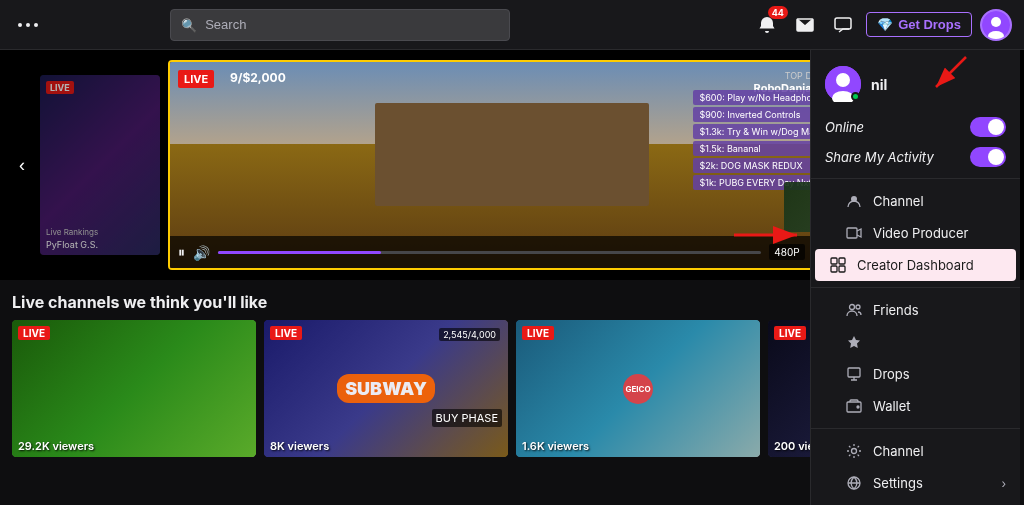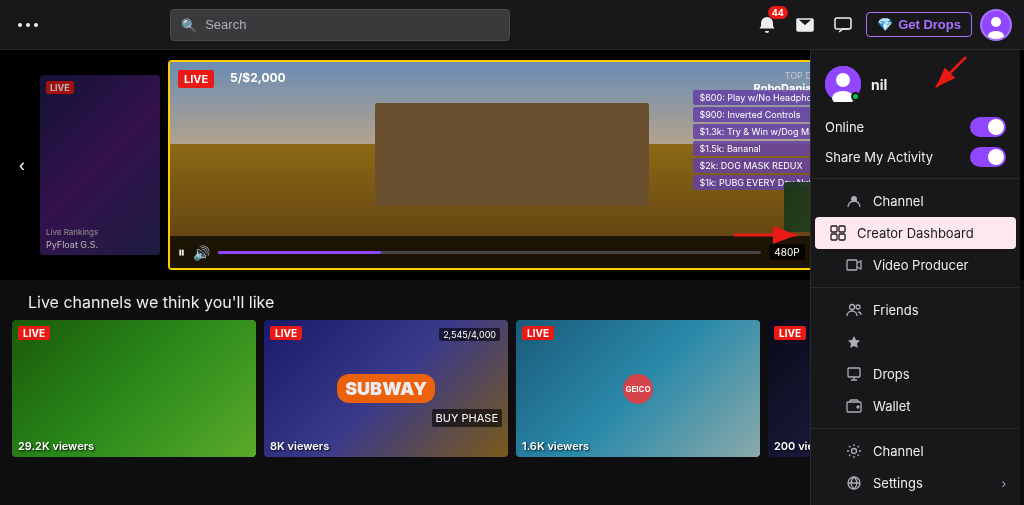--- a/index.html
+++ b/index.html
@@ -137,23 +137,22 @@
       margin-left: auto; background: rgba(0,0,0,0.7); color: #fff; font-size: 10px;
       padding: 2px 5px; border-radius: 2px;
     }
     .minimap {
       position: absolute; bottom: 36px; right: 10px;
       width: 60px; height: 50px; background: rgba(0,0,0,0.6); border-radius: 3px;
     }
 
     
     .section-title {
-      font-size: 16px; font-weight: 400; color: #efeff1;
+      font-size: 16px; font-weight: 700; color: #efeff1;
       padding: 12px 12px 8px;
-      margin-left: 16px;
     }
 
     
     .stream-grid {
       display: grid;
       grid-template-columns: repeat(4, 1fr);
       gap: 8px;
       padding: 0 12px 12px;
     }
     .stream-card {
@@ -208,21 +207,21 @@
     .online-dot {
       position: absolute; bottom: 1px; right: 1px;
       width: 9px; height: 9px; background: #00c853; border-radius: 50%;
       border: 2px solid #18181b;
     }
     .username { font-size: 14px; font-weight: 700; color: #efeff1; }
     .toggle-row {
       display: flex; align-items: center; padding: 5px 14px;
       gap: 8px;
     }
-    .toggle-label { font-size: 13px; color: #efeff1; flex: 1; }
+    .toggle-label { font-size: 13px; color: #efeff1; flex: 1; font-style: italic; }
     .toggle-switch {
       width: 36px; height: 20px; background: #9147ff; border-radius: 10px;
       position: relative; cursor: pointer; flex-shrink: 0;
     }
     .toggle-knob {
       position: absolute; top: 2px; right: 2px;
       width: 16px; height: 16px; background: #fff; border-radius: 50%;
     }
     .menu-divider { height: 1px; background: #2a2a2d; margin: 6px 0; }
     .menu-item {
@@ -329,21 +328,21 @@
         <div class="main-video">
           <div class="video-bg">
 
             <div style="position:absolute;top:0;left:0;right:0;height:50%;background:linear-gradient(180deg,#6b8db5 0%,#c4a882 100%);"></div>
             <div style="position:absolute;top:40%;left:0;right:0;bottom:0;background:linear-gradient(180deg,#8b6914 0%,#5a3a12 100%);"></div>
 
             <div style="position:absolute;top:20%;left:30%;width:40%;height:50%;background:#6b5030;border-radius:2px;"></div>
           </div>
 
           <div class="live-badge">LIVE</div>
-          <div class="donation-goal">5/$2,000</div>
+          <div class="donation-goal">9/$2,000</div>
 
           <div class="top-donor">
             <div style="font-size:9px;color:#ccc;">TOP DONORS</div>
             <div style="font-size:11px;font-weight:700;">RoboDanjal $100</div>
           </div>
 
           <div class="donation-alerts">
             <div class="donation-alert">$600: Play w/No Headphones</div>
             <div class="donation-alert">$900: Inverted Controls</div>
             <div class="donation-alert">$1.3k: Try &amp; Win w/Dog Mask</div>
@@ -459,40 +458,40 @@
       <div class="menu-item">
         <span class="menu-icon">
           <svg width="16" height="16" viewBox="0 0 16 16" fill="#adadb8">
               <circle cx="8" cy="6" r="3"></circle>
               <path d="M2 14c0-3.3 2.7-6 6-6s6 2.7 6 6" stroke="#adadb8" stroke-width="1.3" fill="none"></path>
             </svg>
         </span>
         <span class="menu-item-label">Channel</span>
       </div>
 
+      <div class="menu-item">
+        <span class="menu-icon">
+          <svg width="16" height="16" viewBox="0 0 16 16" fill="none" stroke="#adadb8" stroke-width="1.3">
+              <rect x="1" y="3" width="10" height="10" rx="1"></rect>
+              <path d="M11 6l4-2v8l-4-2"></path>
+            </svg>
+        </span>
+        <span class="menu-item-label">Video Producer</span>
+      </div>
+
       <div class="menu-item active">
         <span class="menu-icon">
           <svg width="16" height="16" viewBox="0 0 16 16" fill="none" stroke="#1a1a1a" stroke-width="1.3">
               <rect x="1" y="1" width="6" height="6" rx="1"></rect>
               <rect x="9" y="1" width="6" height="6" rx="1"></rect>
               <rect x="1" y="9" width="6" height="6" rx="1"></rect>
               <rect x="9" y="9" width="6" height="6" rx="1"></rect>
             </svg>
         </span>
         <span class="menu-item-label">Creator Dashboard</span>
-      </div>
-
-      <div class="menu-item">
-        <span class="menu-icon">
-          <svg width="16" height="16" viewBox="0 0 16 16" fill="none" stroke="#adadb8" stroke-width="1.3">
-              <rect x="1" y="3" width="10" height="10" rx="1"></rect>
-              <path d="M11 6l4-2v8l-4-2"></path>
-            </svg>
-        </span>
-        <span class="menu-item-label">Video Producer</span>
       </div>
 
       <div class="menu-divider"></div>
 
       <div class="menu-item">
         <span class="menu-icon">
           <svg width="16" height="16" viewBox="0 0 16 16" fill="none" stroke="#adadb8" stroke-width="1.3">
               <circle cx="6" cy="5" r="2.5"></circle>
               <path d="M1 14c0-2.8 2.2-5 5-5s5 2.2 5 5"></path>
               <circle cx="12" cy="5" r="2"></circle>

